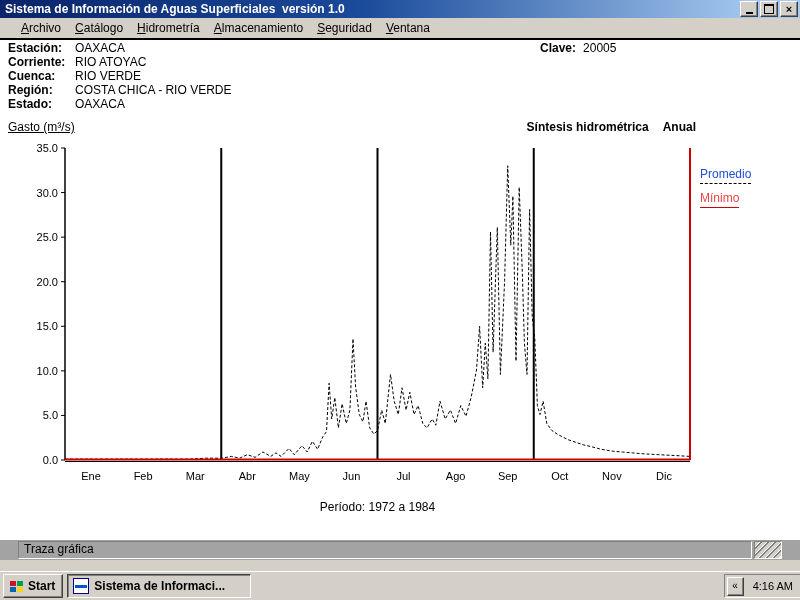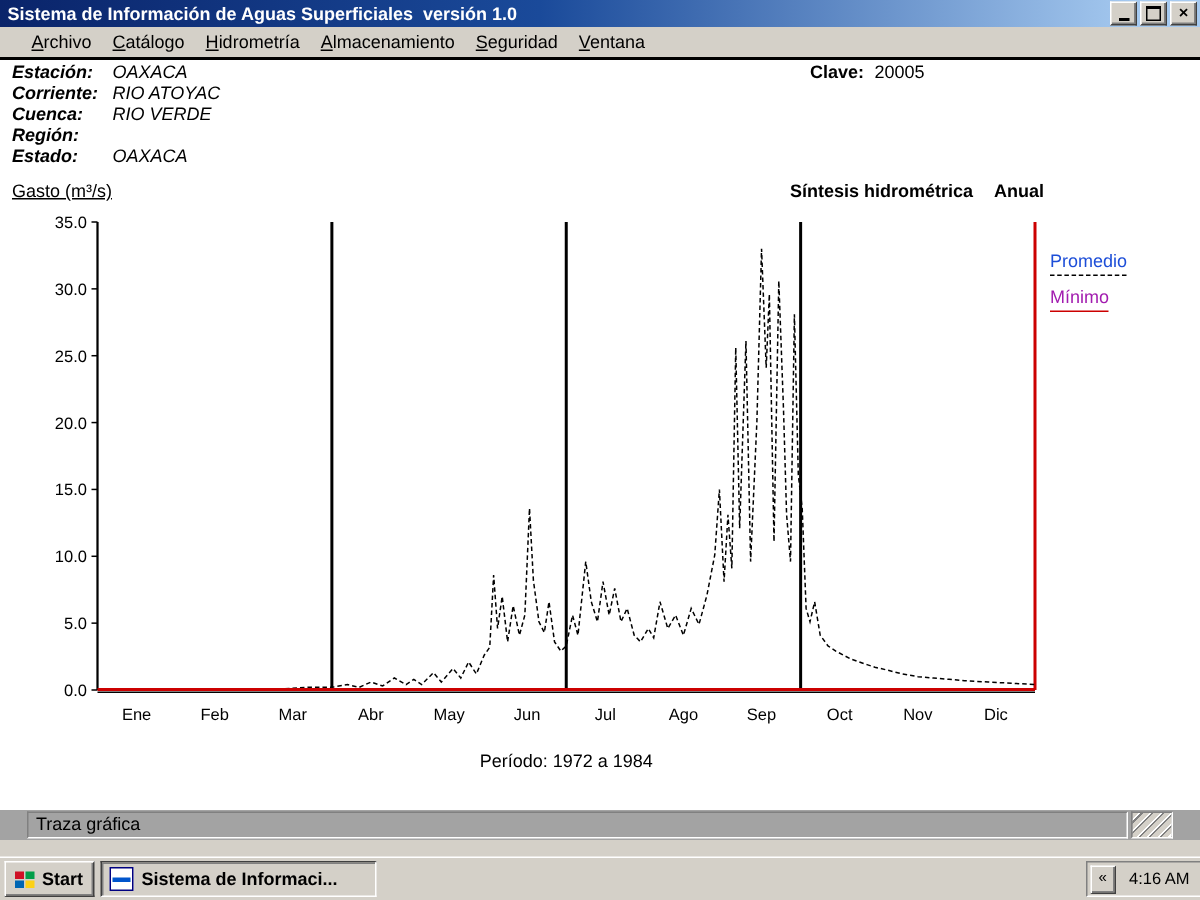--- a/index.html
+++ b/index.html
@@ -17,21 +17,21 @@
   .glyph-min{width:7px;height:2px;background:#000;margin-top:7px;}
   .glyph-max{width:8px;height:7px;border:1px solid #000;border-top-width:2px;}
   .glyph-close{font-weight:bold;font-size:11px;line-height:10px;}
 
   #menubar{height:20px;flex:none;display:flex;align-items:center;padding-left:14px;background:#d4d0c8;}
   .menu-item{display:inline-block;padding:2px 7px;cursor:default;}
   .menu-item::first-letter{text-decoration:underline;}
 
   
   #content{flex:1;background:#fff;border-top:2px solid #000;position:relative;overflow:hidden;}
-  .info-row{position:absolute;left:8px;display:flex;height:14px;line-height:14px;white-space:nowrap;font-style:italic;}
+  .info-row{position:absolute;left:8px;display:flex;height:14px;line-height:14px;white-space:nowrap;}
   .info-label{font-weight:bold;width:67px;flex:none;}
   #clave{position:absolute;left:540px;top:1px;height:14px;line-height:14px;display:flex;}
   #clave .info-label{width:auto;margin-right:7px;}
 
   #gasto-label{position:absolute;left:8px;top:80px;text-decoration:underline;}
   #chart-subtitle{position:absolute;right:104px;top:80px;font-weight:bold;display:flex;gap:14px;}
   #chart-svg{position:absolute;left:0;top:98px;width:760px;height:352px;
     font-family:"Liberation Sans",sans-serif;}
   #legend{position:absolute;left:700px;top:127px;}
   .legend-item{margin-bottom:10px;}
@@ -101,20 +101,21 @@
       <div class="info-row" style="top:15px">
         <span class="info-label">Corriente:</span>
         <span class="info-value">RIO ATOYAC</span>
       </div>
       <div class="info-row" style="top:29px">
         <span class="info-label">Cuenca:</span>
         <span class="info-value">RIO VERDE</span>
       </div>
       <div class="info-row" style="top:43px">
         <span class="info-label">Región:</span>
+        <span class="info-value">COSTA CHICA - RIO VERDE</span>
       </div>
       <div class="info-row" style="top:57px">
         <span class="info-label">Estado:</span>
         <span class="info-value">OAXACA</span>
       </div>
 
       <div id="clave">
         <span class="info-label">Clave:</span>
         <span>20005</span>
       </div>
@@ -163,21 +164,21 @@
           <text x="663.9583333333334" y="342" text-anchor="middle" font-size="11" fill="#000">Dic</text>
           <path d="M65.0 321.1L80.6 321.1L96.3 321.1L111.9 321.1L127.5 321.1L143.1 321.1L158.8 321.1L174.4 321.1L190.0 321.1L205.6 320.2L221.3 320.2L231.7 318.4L239.5 320.2L247.3 316.7L255.1 319.3L262.9 314.0L270.7 318.4L275.9 314.9L281.1 318.4L289.0 310.4L294.2 316.7L302.0 307.7L307.2 314.0L312.4 303.3L317.6 311.3L322.8 298.8L326.5 293.5L329.1 245.3L331.7 281.0L334.8 259.6L338.4 289.9L342.1 265.8L346.3 285.5L349.9 272.1L353.0 200.8L355.6 248.9L359.3 276.5L362.9 283.7L366.0 263.2L369.7 289.9L373.9 296.1L377.5 292.6L381.7 272.1L385.3 285.5L390.5 236.4L394.2 263.2L398.3 276.5L402.0 249.8L406.1 272.1L409.8 254.3L414.0 276.5L418.1 267.6L422.8 285.5L427.0 289.9L432.2 281.0L435.8 287.2L440.0 263.2L445.2 281.0L450.4 272.1L455.6 285.5L460.8 267.6L466.0 278.3L471.3 258.7L476.5 232.0L479.6 188.3L482.7 249.8L485.3 205.2L487.9 240.9L490.5 93.8L493.1 214.1L497.3 89.3L500.4 236.4L504.6 142.8L507.7 27.8L510.8 107.2L512.9 58.1L516.0 223.1L519.2 49.2L522.3 133.9L524.4 205.2L527.0 236.4L529.6 71.5L532.2 178.5L534.8 200.8L537.4 267.6L540.0 276.5L543.1 263.2L546.8 285.5L552.0 292.6L557.2 296.1L562.4 298.8L567.6 301.5L572.8 303.3L578.0 305.1L583.2 306.8L591.0 308.6L601.5 311.3L611.9 313.1L622.3 314.0L632.7 314.9L643.1 315.8L658.8 316.7L674.4 317.5L690.0 318.4" fill="none" stroke="#000000" stroke-width="1" stroke-dasharray="3 2"></path>
           <path d="M65.0 321.6L690.0 321.6" fill="none" stroke="#cc0000" stroke-width="2"></path>
         </svg>
 
       <div id="legend">
         <div class="legend-item">
           <span id="legend-0" style="color: #1d4ed8; border-bottom: 1px dashed rgb(0, 0, 0);">Promedio</span>
         </div>
         <div class="legend-item">
-          <span id="legend-1" style="color: #a21caf; border-bottom: 1px solid rgb(204, 0, 0);">Mínimo</span>
+          <span id="legend-1" style="color: #ef4444; border-bottom: 1px solid rgb(204, 0, 0);">Mínimo</span>
         </div>
       </div>
 
       <div id="period">Período: 1972 a 1984</div>
     </div>
 
     <div id="statusbar">
       <div class="status-panel status-main">
         <span>Traza gráfica</span>
       </div>

